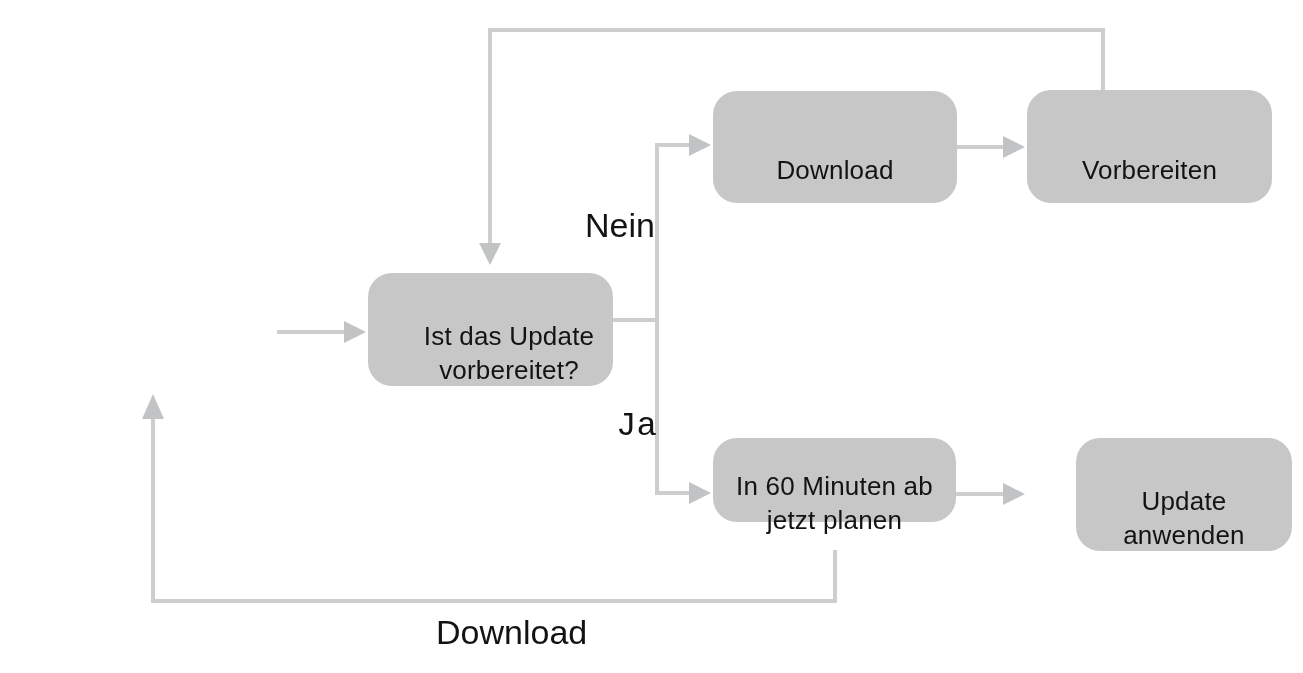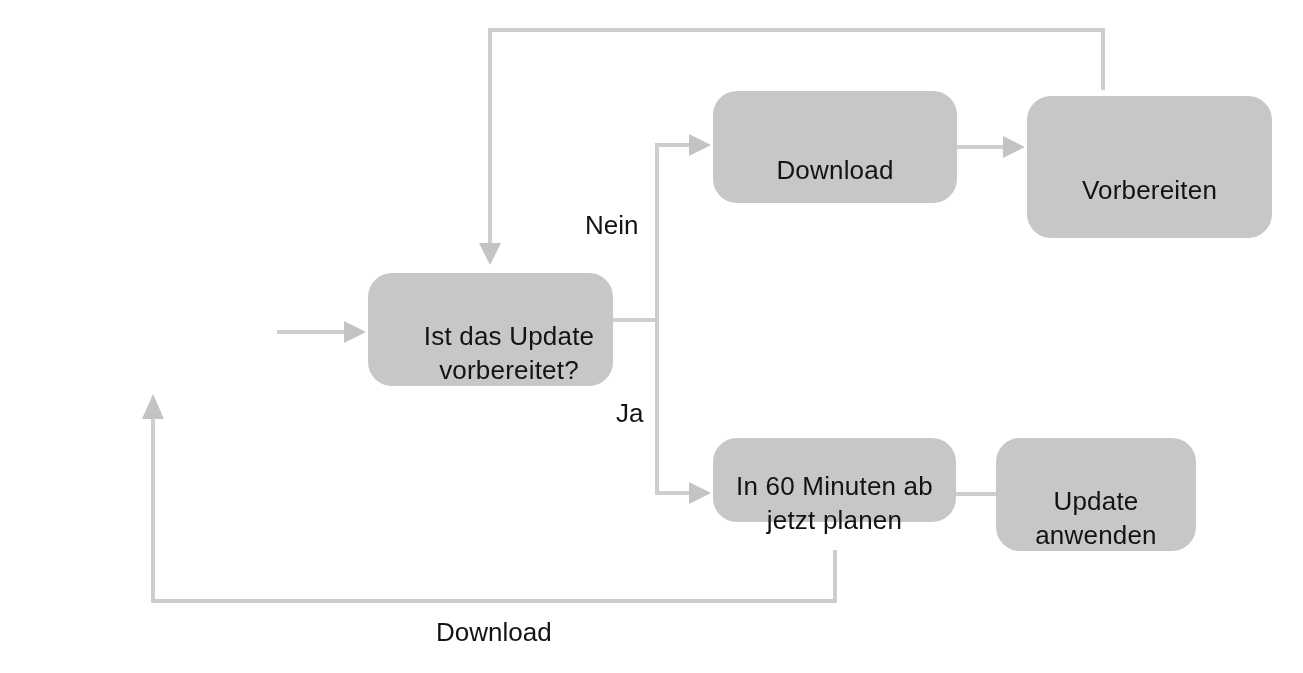--- a/index.html
+++ b/index.html
@@ -43,35 +43,35 @@
   .node-label {
     white-space: pre-line;
     font-size: 26px;
     line-height: 34px;
     color: var(--text);
     letter-spacing: 0.2px;
     margin-top: 46px;
   }
   .edge-label {
     position: absolute;
-    font-size: 26px;
+    font-size: 34px;
     line-height: 30px;
     color: var(--text);
     white-space: nowrap;
   }
   
   #n-missed   { left: 33px;  top: 273px; width: 244px; height: 113px; }
   #n-question { left: 368px; top: 273px; width: 245px; height: 113px; padding-left: 37px; }
   #n-download { left: 713px; top: 91px;  width: 244px; height: 112px; }
-  #n-prepare  { left: 1027px;top: 96px;  width: 245px; height: 142px; }
+  #n-prepare  { left: 1027px;top: 90px;  width: 245px; height: 113px; }
   #n-schedule { left: 713px; top: 438px; width: 243px; height: 84px; }
-  #n-apply    { left: 996px;top: 438px; width: 200px; height: 113px; align-items: center; }
+  #n-apply    { left: 1076px;top: 438px; width: 216px; height: 113px; align-items: center; }
   
   #l-nein     { left: 585px; top: 210px; }
-  #l-ja       { left: 616px; top: 398px; }
+  #l-ja       { left: 616px; top: 411px; font-family: Liberation Mono, monospace; }
   #l-verpasst { left: 436px; top: 617px; }
 </style>
 </head>
 <body>
 
 <div class="canvas">
 
   <svg class="edges" viewBox="0 0 1303 673" xmlns="http://www.w3.org/2000/svg" aria-hidden="true">
 
     <g>

